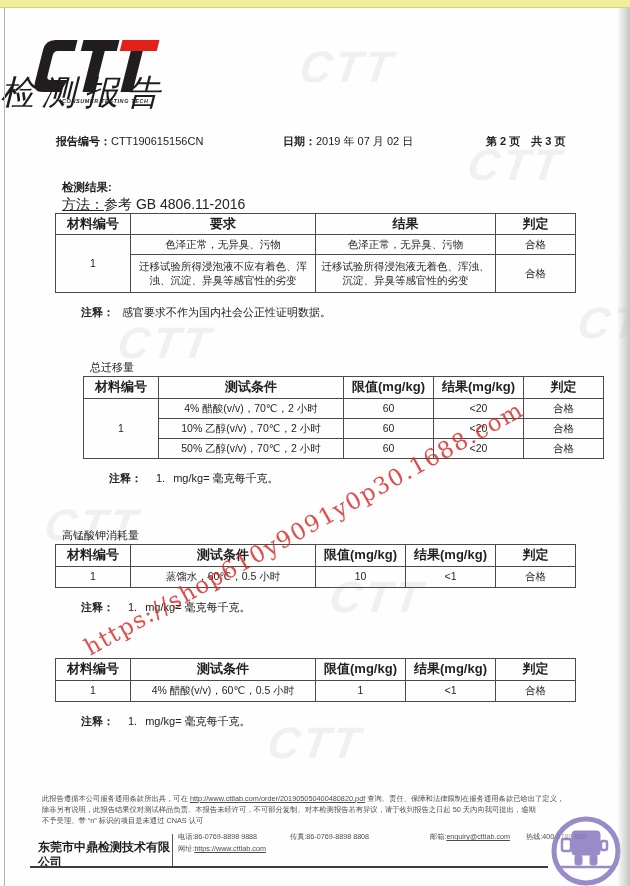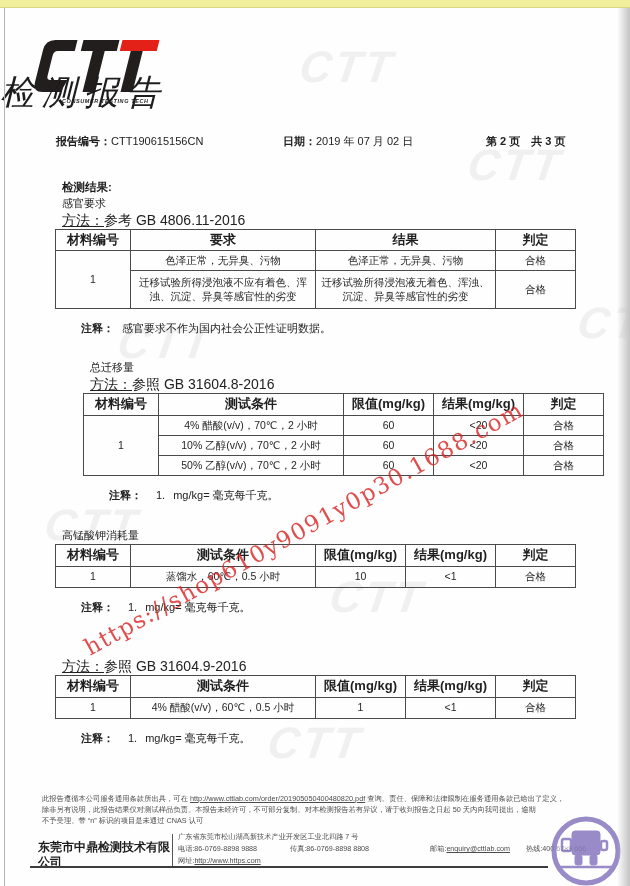--- a/index.html
+++ b/index.html
@@ -93,21 +93,20 @@
     <b>报告编号：</b><span>CTT190615156CN</span>
   </div>
   <div class="hdr hdr-date">
     <b>日期：</b><span>2019 年 07 月 02 日</span>
   </div>
   <div class="hdr hdr-pages">第 2 页　共 3 页</div>
 
   <div class="results-heading">检测结果:</div>
 
   <div class="section" style="top:196px;">
-    <div class="sec-title">感官要求</div>
     <div class="sec-method">
       <span class="method-label">方法：</span><span>参考 GB 4806.11-2016</span>
     </div>
     <table class="tbl">
       <colgroup>
           <col style="width:75px">
           <col style="width:185px">
           <col style="width:180px">
           <col style="width:80px">
         </colgroup>
@@ -131,23 +130,20 @@
       </tr>
     </tbody>
       </table>
     <div class="note">
       <span class="note-label">注释：</span><span class="note-text">感官要求不作为国内社会公正性证明数据。</span>
     </div>
   </div>
 
   <div class="section" style="top:360px;padding-left:28px;">
     <div class="sec-title">总迁移量</div>
-    <div class="sec-method">
-      <span class="method-label">方法：</span><span>参照 GB 31604.8-2016</span>
-    </div>
     <table class="tbl">
       <colgroup>
           <col style="width:75px">
           <col style="width:185px">
           <col style="width:90px">
           <col style="width:90px">
           <col style="width:80px">
         </colgroup>
       <tbody>
           <tr style="height:22px">
@@ -209,23 +205,20 @@
         <td>合格</td>
       </tr>
     </tbody>
       </table>
     <div class="note">
       <span class="note-label">注释：</span><span class="note-num">1.</span><span class="note-text">mg/kg= 毫克每千克。</span>
     </div>
   </div>
 
   <div class="section" style="top:658px;">
-    <div class="sec-method">
-      <span class="method-label">方法：</span><span>参照 GB 31604.9-2016</span>
-    </div>
     <table class="tbl">
       <colgroup>
           <col style="width:75px">
           <col style="width:185px">
           <col style="width:90px">
           <col style="width:90px">
           <col style="width:80px">
         </colgroup>
       <tbody>
           <tr style="height:22px">
@@ -253,29 +246,28 @@
 
   <div class="disclaimer">
     <div><span>此报告遵循本公司服务通用条款所出具，可在 </span><span class="u">http://www.cttlab.com/order/201905050400480820.pdf</span><span> 查询。责任、保障和法律限制在服务通用条款已给出了定义，</span></div>
     <div>除非另有说明，此报告结果仅对测试样品负责。本报告未经许可，不可部分复制。对本检测报告若有异议，请于收到报告之日起 50 天内向我司提出，逾期</div>
     <div>不予受理。带 “n” 标识的项目是未通过 CNAS 认可</div>
   </div>
 
   <div class="company">东莞市中鼎检测技术有限公司</div>
   <div class="vdiv"></div>
   <div class="contacts">
-    <div class="contact-row">广东省东莞市松山湖高新技术产业开发区工业北四路 7 号</div>
     <div class="contact-row">
       <span>电话:86-0769-8898 9888</span>
       <span class="c-fax">传真:86-0769-8898 8808</span>
       <span class="c-mail"><span>邮箱:</span><span class="u">enquiry@cttlab.com</span></span>
       <span class="c-hot">热线:400 6789 666</span>
     </div>
     <div class="contact-row">
-      <span>网址:</span><span class="u">http://www.https.com</span>
+      <span>网址:</span><span class="u">https://www.cttlab.com</span>
     </div>
   </div>
   <div class="hrule"></div>
 
   <div class="stamp">
     <svg width="76" height="72" viewBox="0 0 76 72">
       <circle cx="38" cy="36" r="32" fill="#ffffff" fill-opacity="0.55" stroke="#8a7cc0" stroke-width="5"></circle>
       <g fill="#8a7cc0" stroke="#8a7cc0">
         <rect x="24" y="16" width="28" height="24" rx="3" fill="#8a7cc0"></rect>
         <rect x="27" y="40" width="7" height="10" rx="2" fill="#8a7cc0"></rect>

